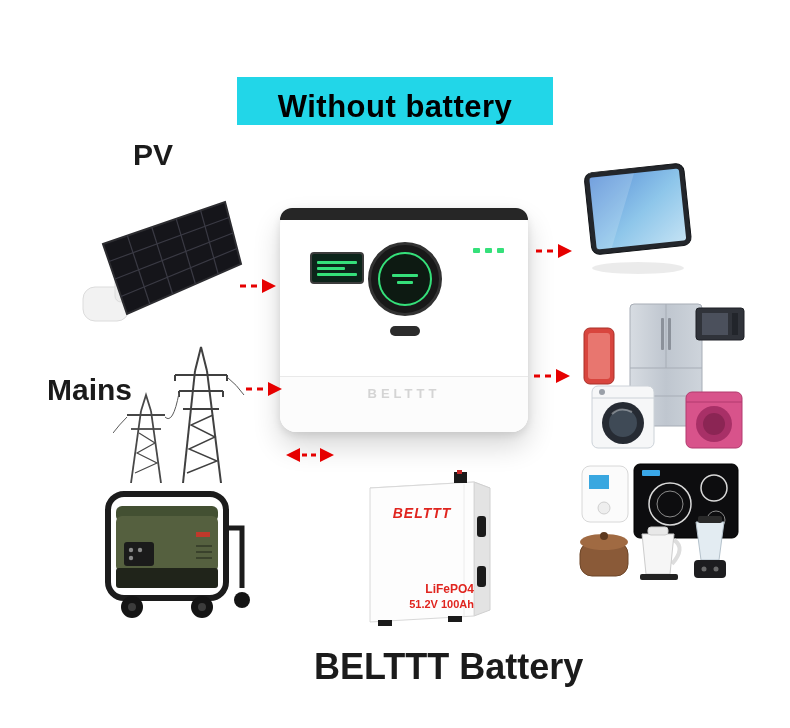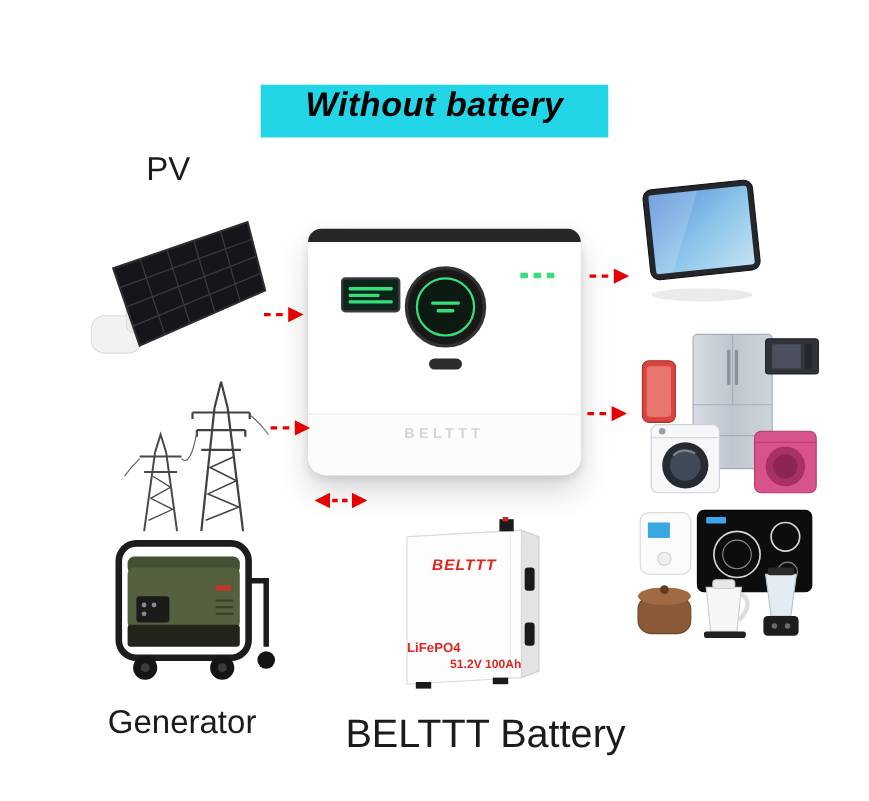--- a/index.html
+++ b/index.html
@@ -3,24 +3,24 @@
 <meta charset="utf-8">
 <style>
   html,body{margin:0;padding:0;background:#fff;}
   .canvas{
     position:relative;width:790px;height:728px;background:#fff;overflow:hidden;
     font-family:"Liberation Sans","DejaVu Sans",sans-serif;
   }
   .banner{
     position:absolute;left:237px;top:77px;width:316px;height:48px;
     background:var(--banner-bg,#22d6e8);
-    display:flex;align-items:flex-start;justify-content:center;font-style:italic;
+    display:flex;align-items:flex-end;justify-content:center;
   }
   .banner span{font-size:31px;font-weight:800;color:#000;letter-spacing:.5px;}
-  .label{position:absolute;font-size:30px;font-weight:400;color:#1b1b1b;text-align:center;}
+  .label{position:absolute;font-size:30px;font-weight:700;color:#1b1b1b;text-align:center;}
   .label-pv{left:133px;top:138px;}
   .label-mains{left:47px;top:373px;}
   .label-generator{left:98px;top:640px;}
   .label-battery{left:314px;top:646px;font-size:36px;}
   .ill{position:absolute;}
 
   
   .inverter{
     position:absolute;left:280px;top:208px;width:248px;height:224px;background:#fff;
     border-radius:16px;
@@ -50,38 +50,38 @@
   .inv-seam{position:absolute;left:0;right:0;top:168px;height:1px;background:#e9e9e9;}
   .inv-lower{position:absolute;left:0;right:0;top:169px;bottom:0;background:#fcfcfc;border-radius:0 0 16px 16px;}
   .inv-brand{
     position:absolute;left:0;right:0;top:178px;text-align:center;
     color:#d4d4d4;font-size:13px;font-weight:700;letter-spacing:4px;
   }
 
   
   .bat-brand{position:absolute;left:370px;top:505px;width:104px;text-align:center;
     color:var(--brand-red,#e0251f);font-weight:800;font-style:italic;font-size:14px;letter-spacing:1px;}
-  .bat-chem{position:absolute;left:370px;top:582px;width:104px;text-align:left;
+  .bat-chem{position:absolute;left:370px;top:582px;width:104px;text-align:right;
     color:var(--brand-red,#e0251f);font-weight:700;font-size:12px;}
   .bat-spec{position:absolute;left:370px;top:598px;width:104px;text-align:right;
     color:var(--brand-red,#e0251f);font-weight:700;font-size:11px;}
 
   svg{display:block;}
 </style>
 </head>
 <body>
 
 <div class="canvas">
 
   <div class="banner">
     <span>Without battery</span>
   </div>
 
   <div class="label label-pv">PV</div>
-  <div class="label label-generator">Generator</div>
+  <div class="label label-mains">Mains</div>
   <div class="label label-battery">BELTTT Battery</div>
 
   <svg class="ill" style="left:75px;top:192px" width="175" height="140" viewBox="0 0 175 140">
     <rect x="8" y="95" width="46" height="34" rx="12" fill="#f2f2f2" stroke="#dcdcdc"></rect>
     <rect x="40" y="66" width="14" height="44" rx="6" fill="#ececec" stroke="#dcdcdc"></rect>
     <g>
       <polygon points="28,52 150,10 166,72 52,122" fill="#15151a" stroke="#2c2c30" stroke-width="2"></polygon>
       <g stroke="#3a3a44" stroke-width="1.2">
         <line x1="34" y1="69.5" x2="154" y2="25.5"></line>
         <line x1="40" y1="87" x2="158" y2="41"></line>

